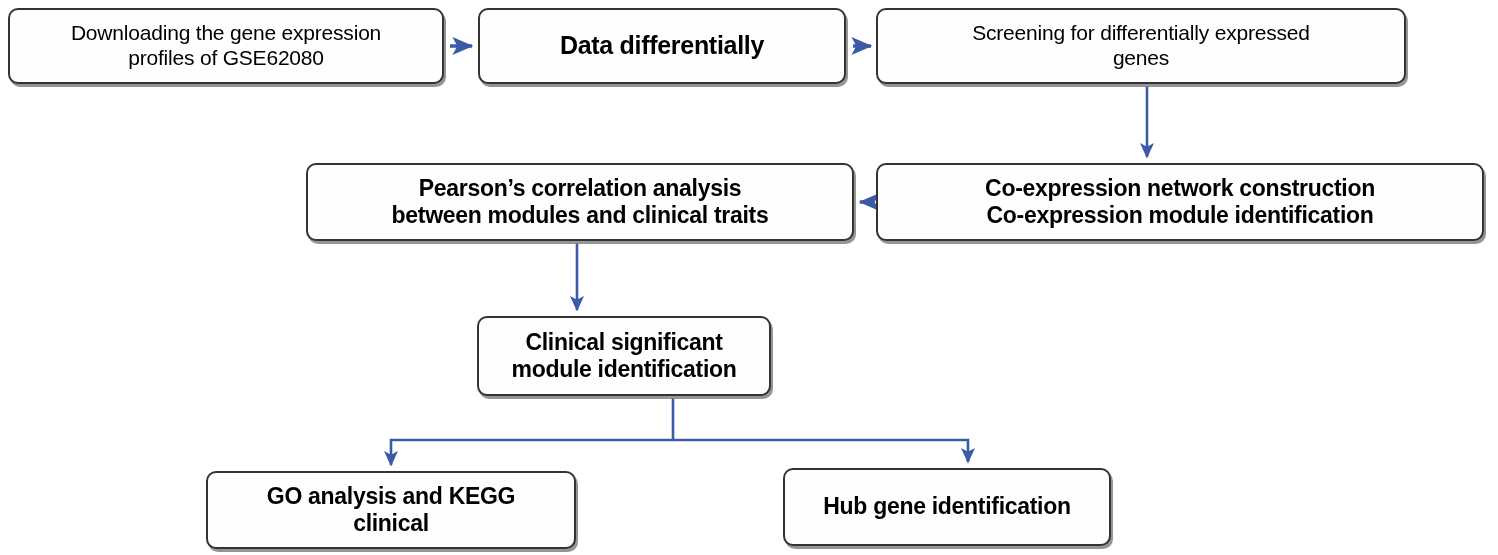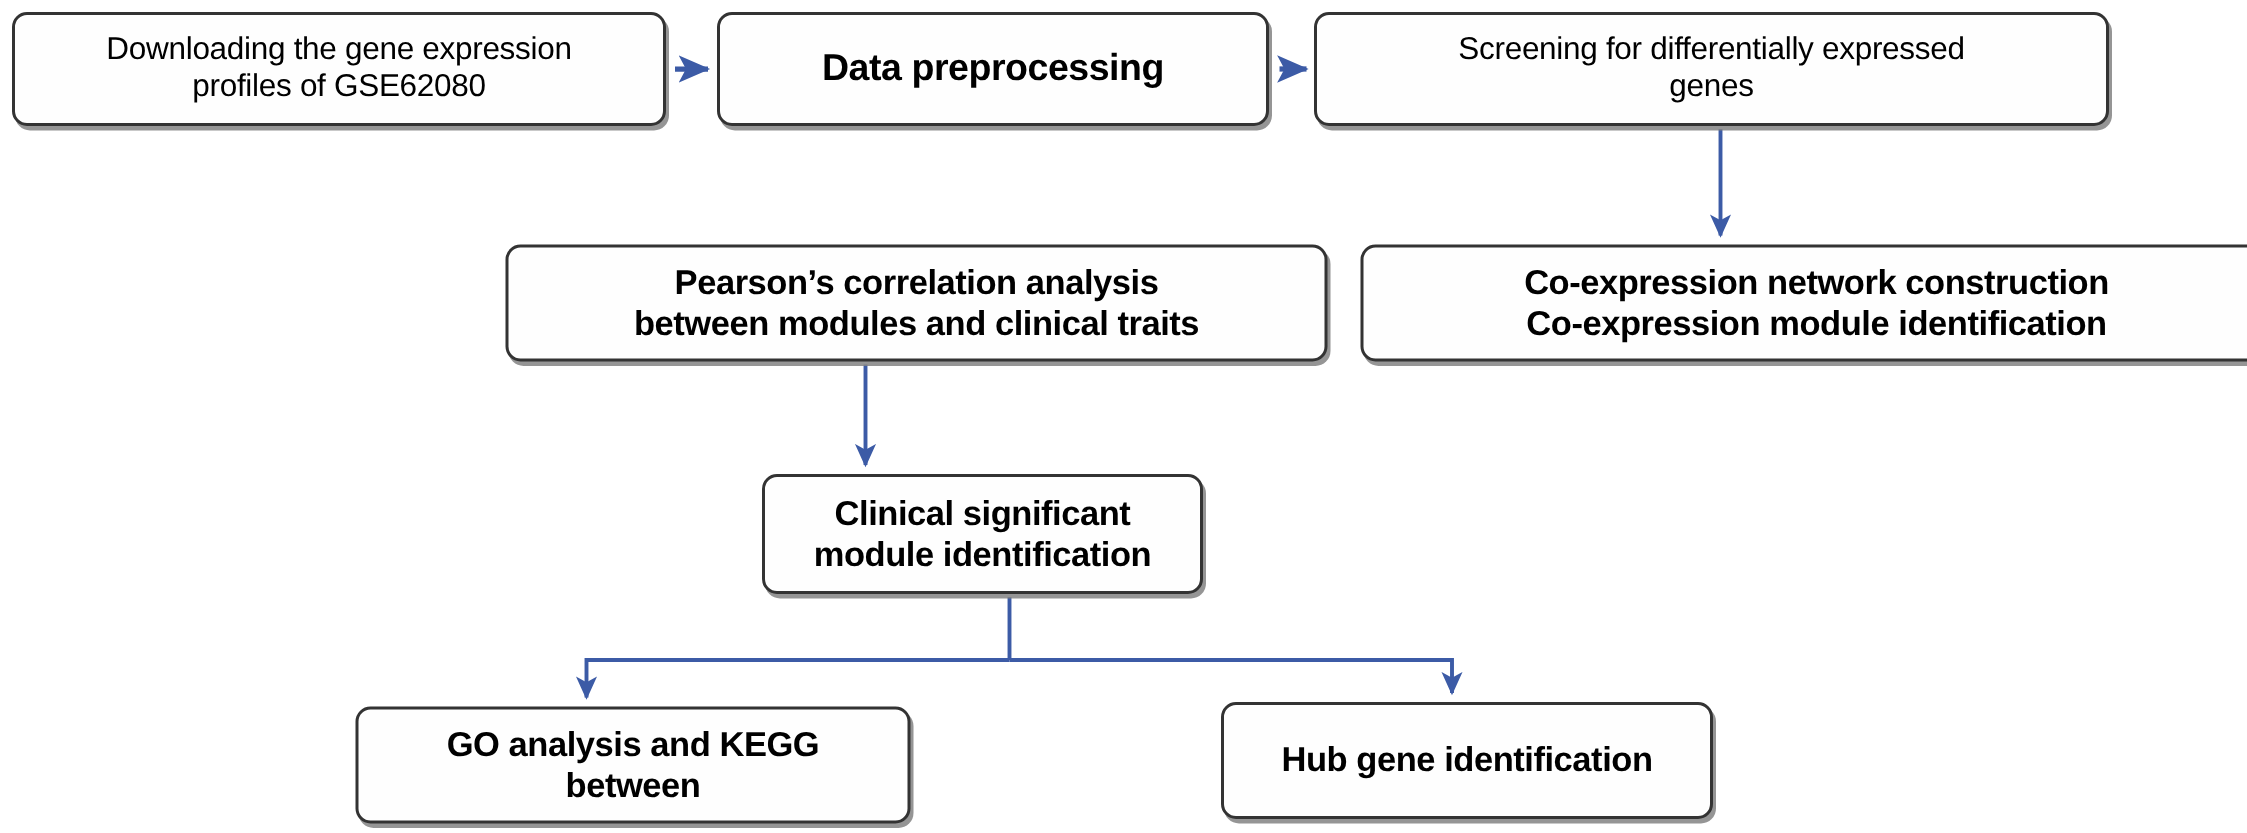--- a/index.html
+++ b/index.html
@@ -34,21 +34,21 @@
     padding: 2px 10px;
   }
   .flow-box .label {
     display: block;
     width: 100%;
     white-space: pre-line;
   }
   
   .t-regular  { font-weight: 400; font-size: 21px; letter-spacing: -0.2px; justify-content: center; }
   .t-bold     { font-weight: 700; font-size: 25px; letter-spacing: -0.3px; }
-  .t-bold-sm  { font-weight: 700; font-size: 23px; letter-spacing: -0.3px; margin-left: 31px; }
+  .t-bold-sm  { font-weight: 700; font-size: 23px; letter-spacing: -0.3px; }
 
   
   #connectors {
     position: absolute;
     left: 0; top: 0;
     width: 1498px;
     height: 555px;
     pointer-events: none;
   }
 </style>
@@ -86,21 +86,21 @@
 
     <path d="M 673 440 L 968 440 L 968 462" fill="none" stroke="#3c5ba6" stroke-width="2.6" marker-end="url(#arrowhead-d)"></path>
   </svg>
 
   <div class="flow-box t-regular" style="left:8px; top:8px; width:436px; height:76px;">
     <span class="label">Downloading the gene expression
 profiles of GSE62080</span>
   </div>
 
   <div class="flow-box t-bold" style="left:478px; top:8px; width:368px; height:76px;">
-    <span class="label">Data preprocessing</span>
+    <span class="label">Data differentially</span>
   </div>
 
   <div class="flow-box t-bold-sm" style="left:876px; top:163px; width:608px; height:78px;">
     <span class="label">Co-expression network construction
 Co-expression module identification</span>
   </div>
 
   <div class="flow-box t-regular" style="left:876px; top:8px; width:530px; height:76px;">
     <span class="label">Screening for differentially expressed
 genes</span>
@@ -111,20 +111,20 @@
 between modules and clinical traits</span>
   </div>
 
   <div class="flow-box t-bold-sm" style="left:477px; top:316px; width:294px; height:80px;">
     <span class="label">Clinical significant
 module identification</span>
   </div>
 
   <div class="flow-box t-bold-sm" style="left:206px; top:471px; width:370px; height:78px;">
     <span class="label">GO analysis and KEGG
-between</span>
+clinical</span>
   </div>
 
   <div class="flow-box t-bold-sm" style="left:783px; top:468px; width:328px; height:78px;">
     <span class="label">Hub gene identification</span>
   </div>
 
 </div>
 
 </body></html>

